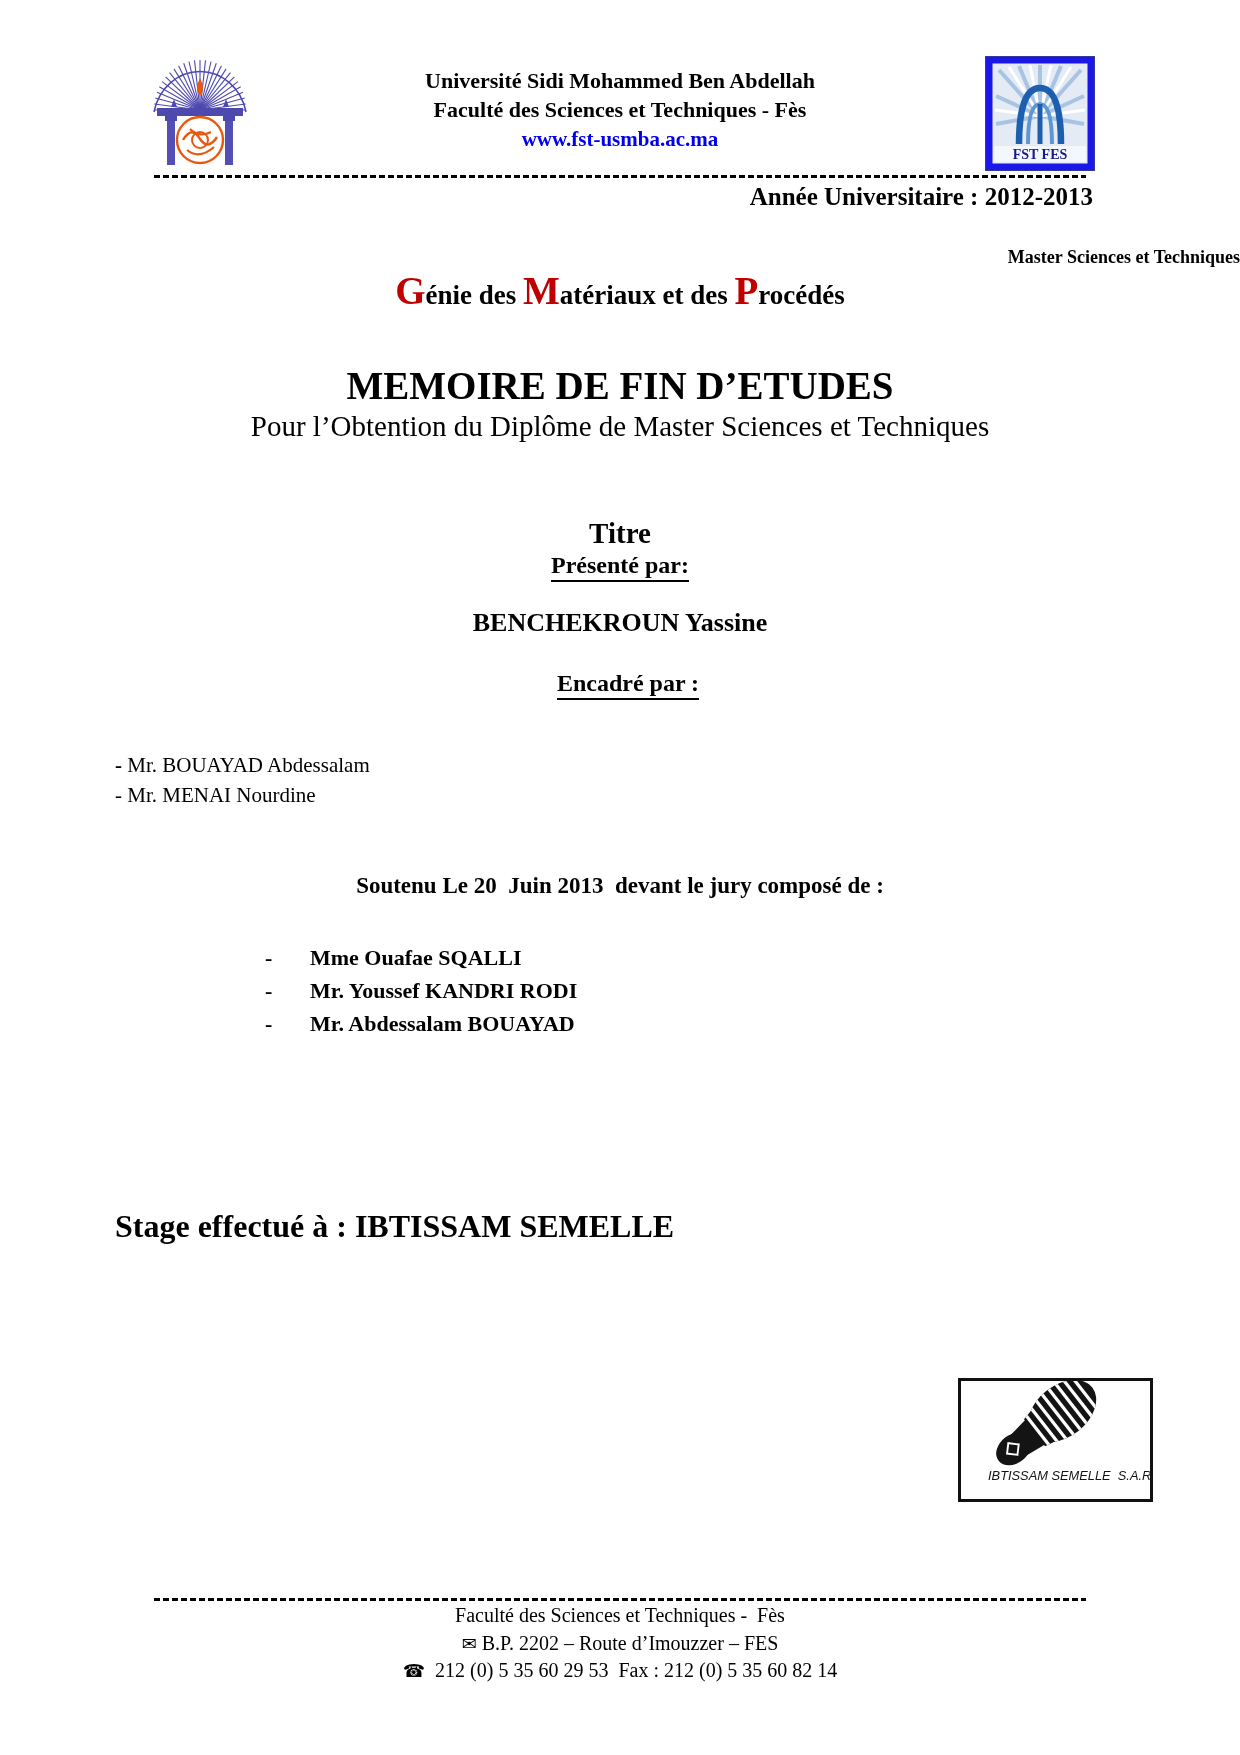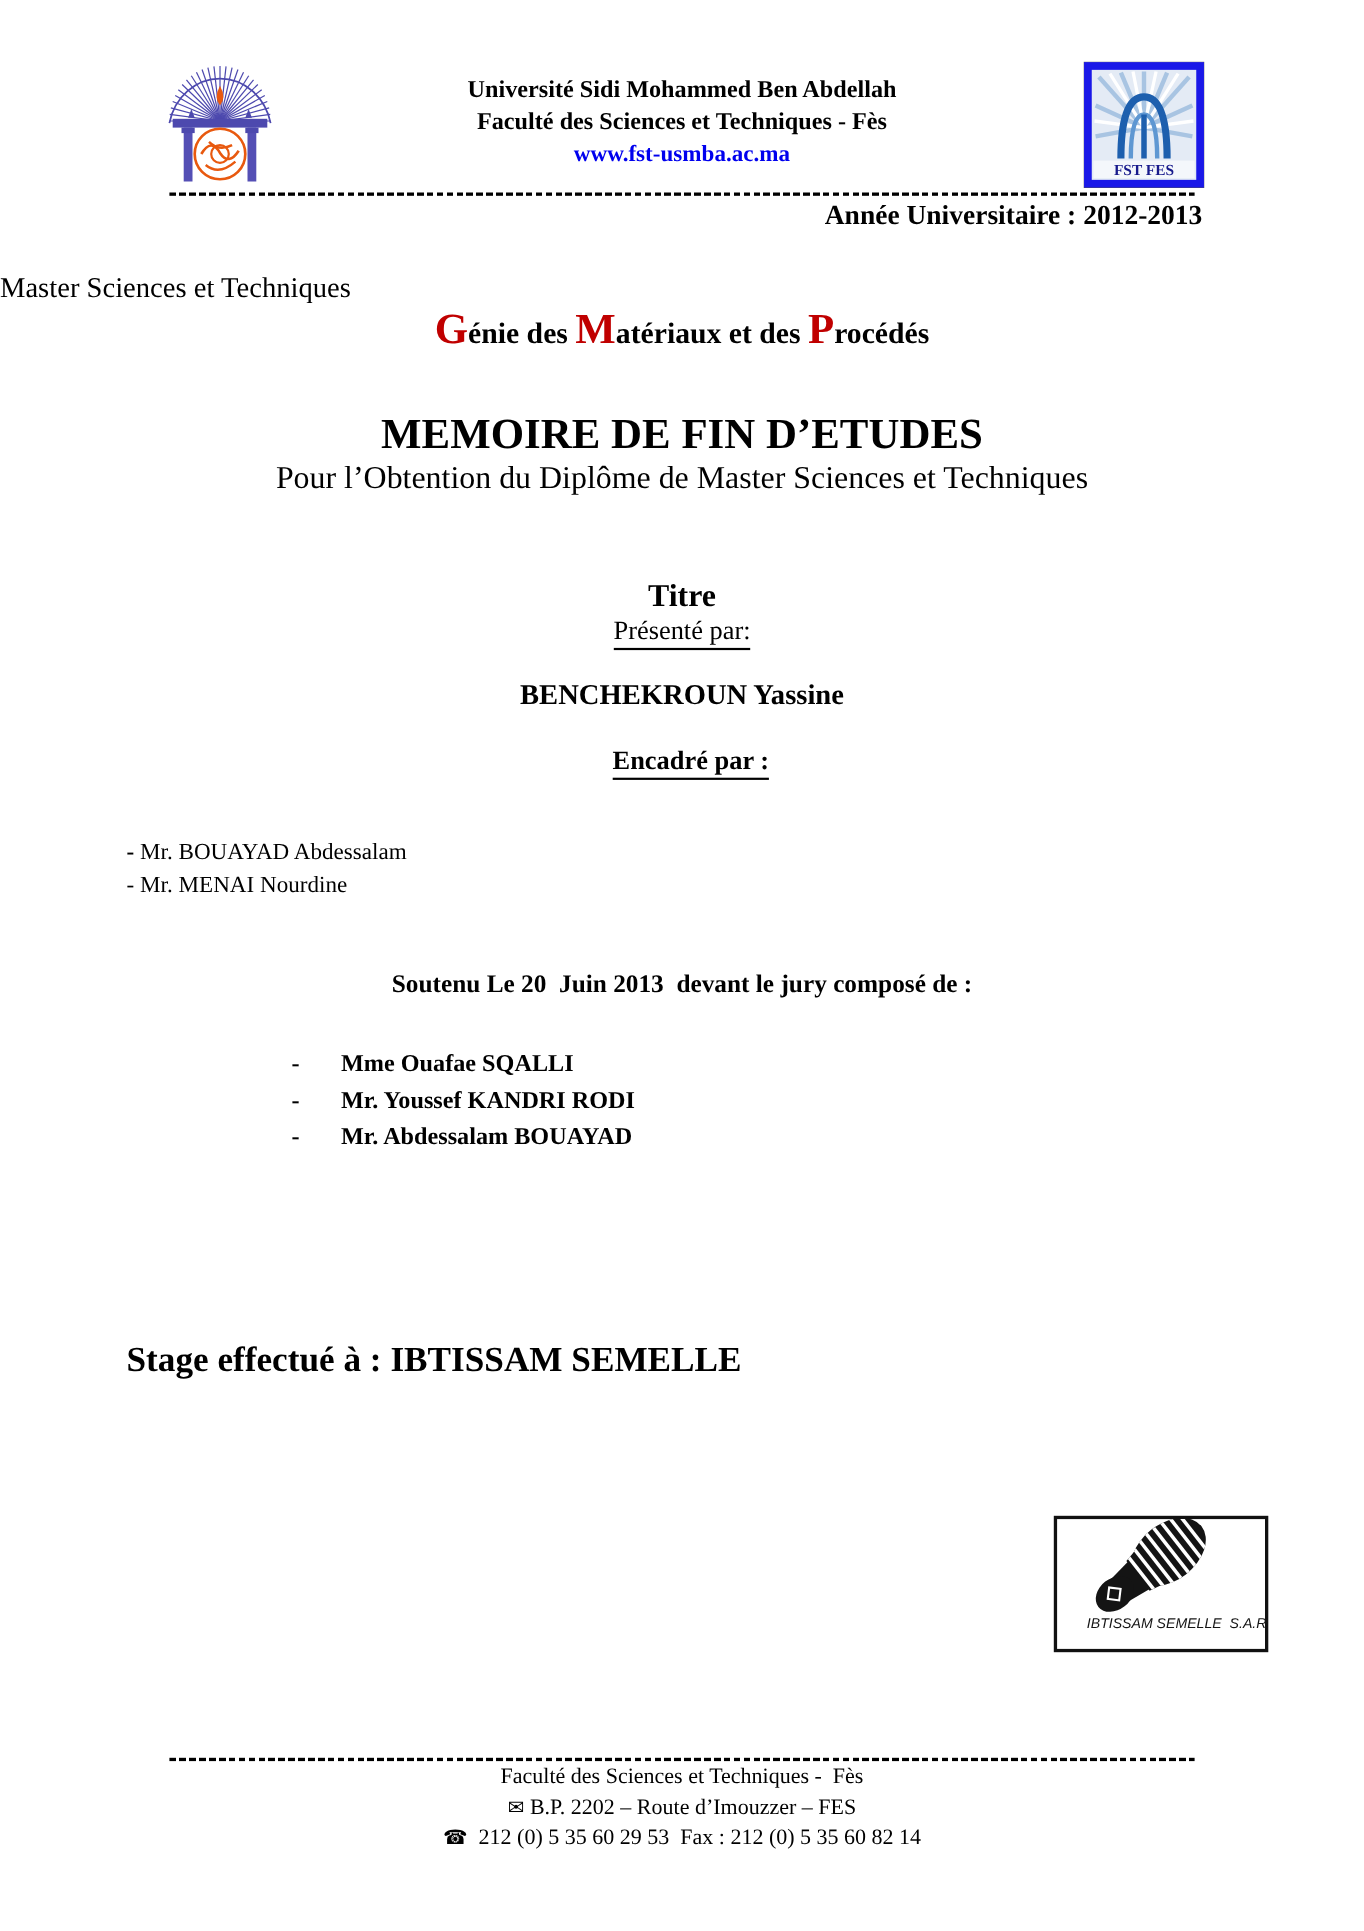--- a/index.html
+++ b/index.html
@@ -28,31 +28,31 @@
   .dashed{
     width:932px;height:3px;margin:4px auto 0 auto;
     background:repeating-linear-gradient(90deg,#000 0 6px,transparent 6px 9px);
   }
   .annee{
     width:1093px;text-align:right;margin-top:5px;
     font-size:25px;font-weight:bold;
   }
 
   
-  .master{margin-top:36px;text-align:left;font-size:26px;font-weight:normal;}
+  .master{margin-top:36px;text-align:right;font-size:18px;font-weight:bold;}
   .genie{margin-top:0px;text-align:center;font-size:27px;font-weight:bold;}
   .genie .redcap{font-size:39px;color:#c00000;}
 
   .memoire{margin-top:50px;text-align:center;font-size:39px;font-weight:bold;}
   .pour{margin-top:2px;text-align:center;font-size:29px;}
 
   
   .titre-label{margin-top:74px;text-align:center;font-size:29px;font-weight:bold;}
   .blue-title{margin-top:8px;text-align:center;font-size:31px;font-weight:bold;color:#1b75bc;line-height:1.32;}
-  .presente{margin-top:2px;text-align:center;font-size:24px;font-weight:normal;}
+  .presente{margin-top:2px;text-align:center;font-size:24px;font-weight:bold;}
   .underline{display:inline-block;border-bottom:2.5px solid #000;padding-bottom:1px;}
   .author{margin-top:26px;text-align:center;font-size:26px;font-weight:bold;}
   .encadre{margin-top:32px;text-align:center;font-size:24px;font-weight:bold;padding-left:16px;}
 
   .advisors{margin-top:50px;margin-left:115px;font-size:21px;line-height:1.45;}
   .advisors .bold-dash{font-weight:bold;}
 
   .soutenu{margin-top:62px;text-align:center;font-size:23px;font-weight:bold;}
   .jury{margin-top:42px;margin-left:265px;font-size:22px;font-weight:bold;line-height:1.5;}
   .jury-row{display:flex;}

